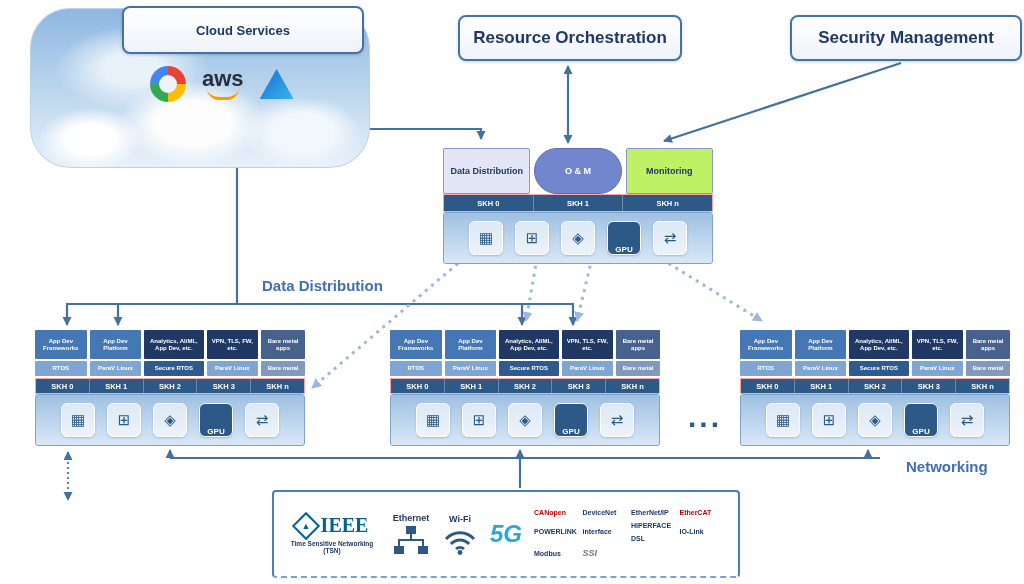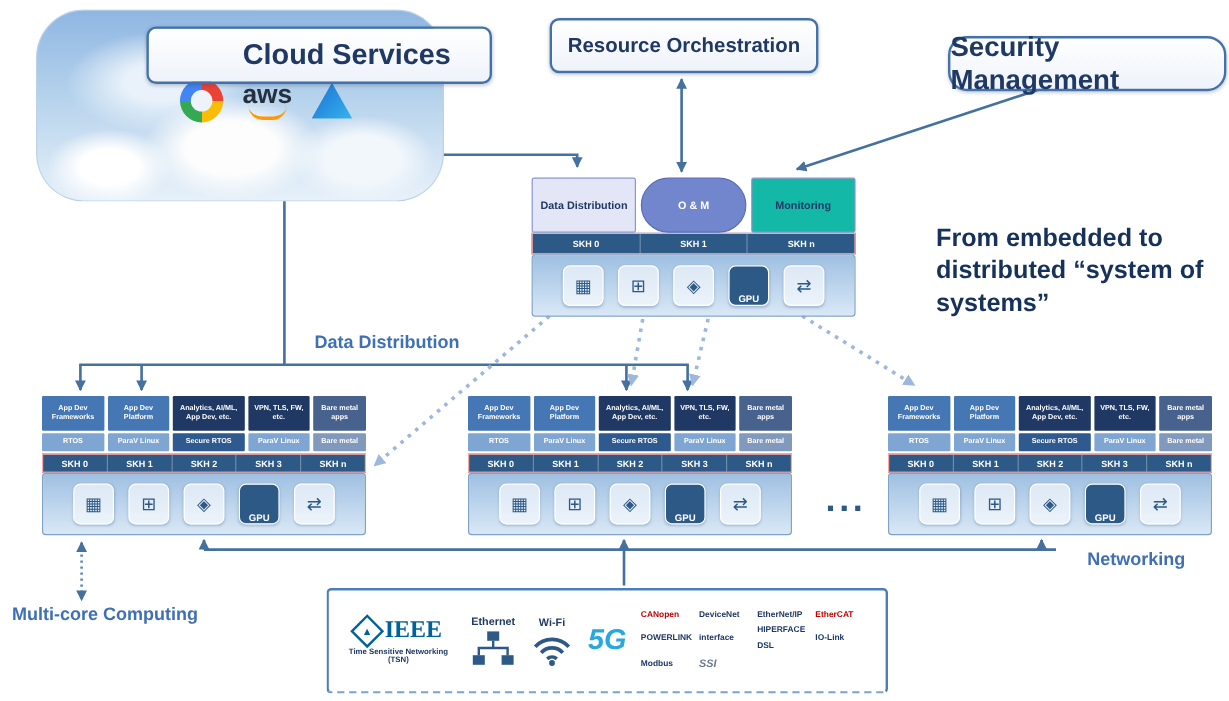--- a/index.html
+++ b/index.html
@@ -5,23 +5,23 @@
   html,body{margin:0;padding:0;background:#fff;}
   .canvas{position:relative;width:1024px;height:584px;overflow:hidden;background:#fff;
           font-family:"Liberation Sans","DejaVu Sans",sans-serif;}
   .connectors{position:absolute;left:0;top:0;z-index:1;pointer-events:none;}
 
   
   .pill{position:absolute;z-index:3;border:2px solid #4472a8;border-radius:8px;
         background:linear-gradient(#ffffff,#eef3fa);color:#1f3864;font-weight:bold;
         display:flex;align-items:center;justify-content:center;
         box-shadow:0 1px 3px rgba(30,60,100,.25);}
-  .pill.cs{left:122px;top:22px;width:238px;height:44px;font-size:24px;padding-left:46px;}
+  .pill.cs{left:122px;top:6px;width:238px;height:44px;font-size:13px;}
   .pill.ro{left:458px;top:15px;width:220px;height:42px;font-size:17px;}
-  .pill.sm{left:790px;top:30px;width:228px;height:42px;font-size:23px;border-radius:16px;}
+  .pill.sm{left:790px;top:15px;width:228px;height:42px;font-size:17px;}
 
   
   .cloud-photo{position:absolute;left:30px;top:8px;width:340px;height:160px;z-index:2;
     border-radius:40px;
     background:
       radial-gradient(70px 42px at 18% 82%, #ffffff 35%, rgba(255,255,255,0) 75%),
       radial-gradient(95px 55px at 48% 72%, #fdfdfd 40%, rgba(255,255,255,0) 78%),
       radial-gradient(80px 48px at 80% 78%, #f2f7fc 40%, rgba(255,255,255,0) 75%),
       radial-gradient(110px 60px at 30% 38%, #e9f2fa 25%, rgba(255,255,255,0) 70%),
       linear-gradient(180deg,#8fb6e2 0%,#b5d2ec 45%,#e8f1f9 100%);
@@ -36,21 +36,21 @@
   .azure-tri{width:34px;height:30px;background:linear-gradient(135deg,#1b6fd0,#35b4ee);
     clip-path:polygon(50% 0, 100% 100%, 0 100%);}
 
   
   .central-node{position:absolute;left:443px;top:148px;width:270px;z-index:2;}
   .svc-row{display:flex;gap:4px;height:46px;}
   .svc{flex:1;display:flex;align-items:center;justify-content:center;text-align:center;
        font-size:9px;font-weight:bold;border:1px solid #8a96cc;border-radius:2px;}
   .svc.a{background:#e2e6f6;color:#1f3864;}
   .svc.b{background:#7186cc;color:#fff;border-color:#5b6db8;border-radius:23px;}
-  .svc.c{background:#14b8a6;color:#1f3864;}
+  .svc.c{background:#bef264;color:#1f3864;}
   .skh-row{display:flex;height:18px;background:#2d5986;border:1px solid #fca5a5;box-sizing:border-box;}
   .skh-row.small{height:16px;}
   .skh{flex:1;display:flex;align-items:center;justify-content:center;color:#fff;
        font-size:7.5px;font-weight:bold;border-right:1px solid rgba(255,255,255,.3);}
   .skh:last-child{border-right:none;}
 
   
   .hw-strip{height:50px;border:1px solid #7fa3c8;border-radius:3px;
     background:linear-gradient(180deg,#9fc0e2,#d9e8f6);
     display:flex;align-items:center;justify-content:center;gap:12px;}
@@ -183,23 +183,21 @@
     <div class="hw-tile gpu">
             <span>GPU</span>
           </div>
     <div class="hw-tile">
             <span>⇄</span>
           </div>
   </div>
 </div>
   </div>
 
-  <div class="annotation">From embedded to distributed “system of systems”</div>
   <div class="lbl dd">Data Distribution</div>
-  <div class="lbl mc">Multi-core Computing</div>
   <div class="lbl nw">Networking</div>
   <div class="ellipsis">...</div>
 
   <div class="cluster-slot p1">
   <div class="cluster">
     <div class="stack-row">
       <div class="stack">
         <div class="st top-box c1t">App Dev Frameworks</div>
         <div class="st bot-box c1b">RTOS</div>
       </div>

